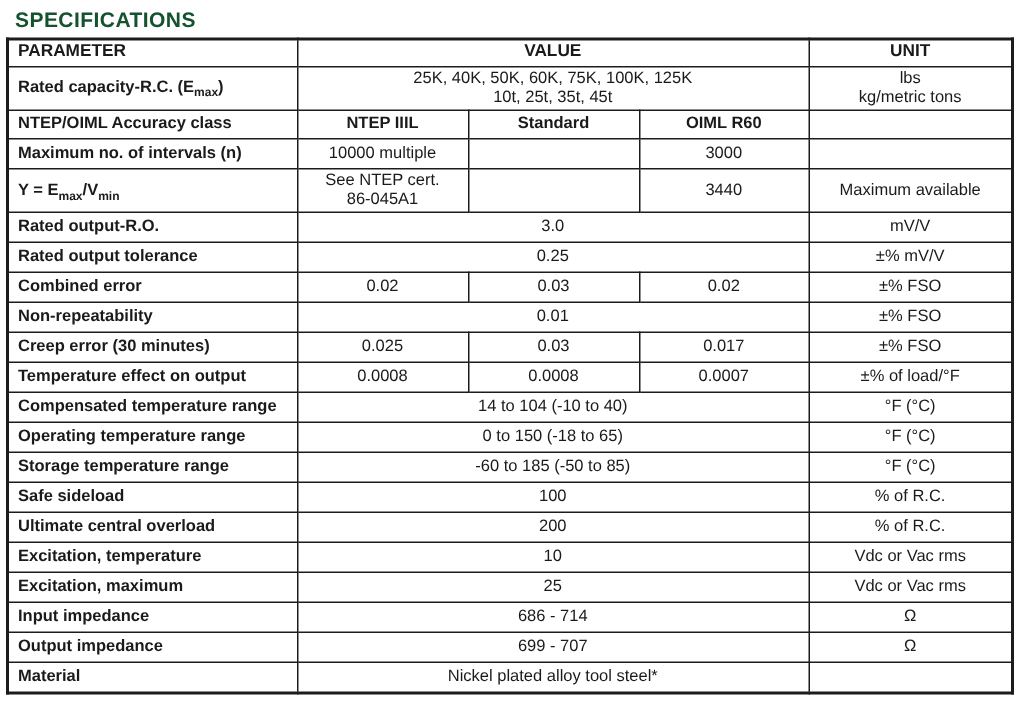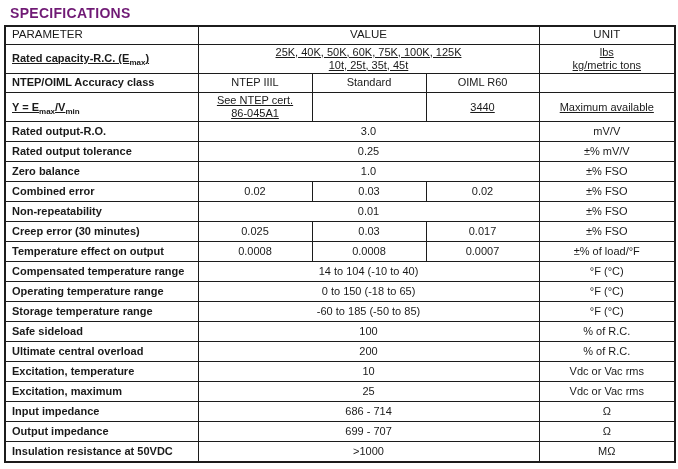--- a/index.html
+++ b/index.html
@@ -15,21 +15,21 @@
   .page {
     width: 678px;
     height: 469px;
     box-sizing: border-box;
   }
   .doc-title {
     font-size: 14px;
     font-weight: bold;
     letter-spacing: 0.3px;
     margin: 5px 0 4px 10px;
-    color: #701a75;
+    color: #14532d;
   }
   table.spec {
     border-collapse: collapse;
     table-layout: fixed;
     width: 670px;
     height: 438px;
     margin-left: 4px;
     border: 2px solid #1c1c1c;
   }
   table.spec td {
@@ -42,28 +42,28 @@
     overflow: hidden;
     white-space: nowrap;
     color: #1a1a1a;
   }
   table.spec td.param {
     text-align: left;
     font-weight: bold;
     padding-left: 6px;
   }
   table.spec td.hdr {
-    font-weight: normal;
+    font-weight: bold;
     font-size: 11.5px;
   }
   table.spec td.bold {
-    font-weight: normal;
+    font-weight: bold;
   }
   tr.header-row { height: 18px; }
-  tr.tall { height: 29px; text-decoration: underline; }
+  tr.tall { height: 29px; }
   sub {
     font-size: 8px;
     line-height: 0;
   }
 </style>
 </head>
 <body>
 
 <div class="page">
   <div class="doc-title">SPECIFICATIONS</div>
@@ -87,41 +87,43 @@
           <td class="val" colspan="3">25K, 40K, 50K, 60K, 75K, 100K, 125K<br>10t, 25t, 35t, 45t</td>
           <td class="val">lbs<br>kg/metric tons</td>
         </tr>
         <tr>
           <td class="param">NTEP/OIML Accuracy class</td>
           <td class="val bold">NTEP IIIL</td>
           <td class="val bold">Standard</td>
           <td class="val bold">OIML R60</td>
           <td class="val"></td>
         </tr>
+        <tr>
+          <td class="param">Maximum no. of intervals (n)</td>
+          <td class="val">10000 multiple</td>
+          <td class="val"></td>
+          <td class="val">3000</td>
+          <td class="val"></td>
+        </tr>
         <tr class="tall">
           <td class="param">Y = E<sub>max</sub>/V<sub>min</sub></td>
           <td class="val">See NTEP cert.<br>86-045A1</td>
           <td class="val"></td>
           <td class="val">3440</td>
           <td class="val">Maximum available</td>
         </tr>
         <tr>
           <td class="param">Rated output-R.O.</td>
           <td class="val" colspan="3">3.0</td>
           <td class="val">mV/V</td>
         </tr>
         <tr>
           <td class="param">Rated output tolerance</td>
           <td class="val" colspan="3">0.25</td>
           <td class="val">±% mV/V</td>
-        </tr>
-        <tr>
-          <td class="param">Zero balance</td>
-          <td class="val" colspan="3">1.0</td>
-          <td class="val">±% FSO</td>
         </tr>
         <tr>
           <td class="param">Combined error</td>
           <td class="val">0.02</td>
           <td class="val">0.03</td>
           <td class="val">0.02</td>
           <td class="val">±% FSO</td>
         </tr>
         <tr>
           <td class="param">Non-repeatability</td>
@@ -181,19 +183,19 @@
           <td class="param">Input impedance</td>
           <td class="val" colspan="3">686 - 714</td>
           <td class="val">Ω</td>
         </tr>
         <tr>
           <td class="param">Output impedance</td>
           <td class="val" colspan="3">699 - 707</td>
           <td class="val">Ω</td>
         </tr>
         <tr>
-          <td class="param">Insulation resistance at 50VDC</td>
-          <td class="val" colspan="3">&gt;1000</td>
-          <td class="val">MΩ</td>
+          <td class="param">Material</td>
+          <td class="val" colspan="3">Nickel plated alloy tool steel*</td>
+          <td class="val"></td>
         </tr>
       </tbody>
   </table>
 </div>
 
 </body></html>

